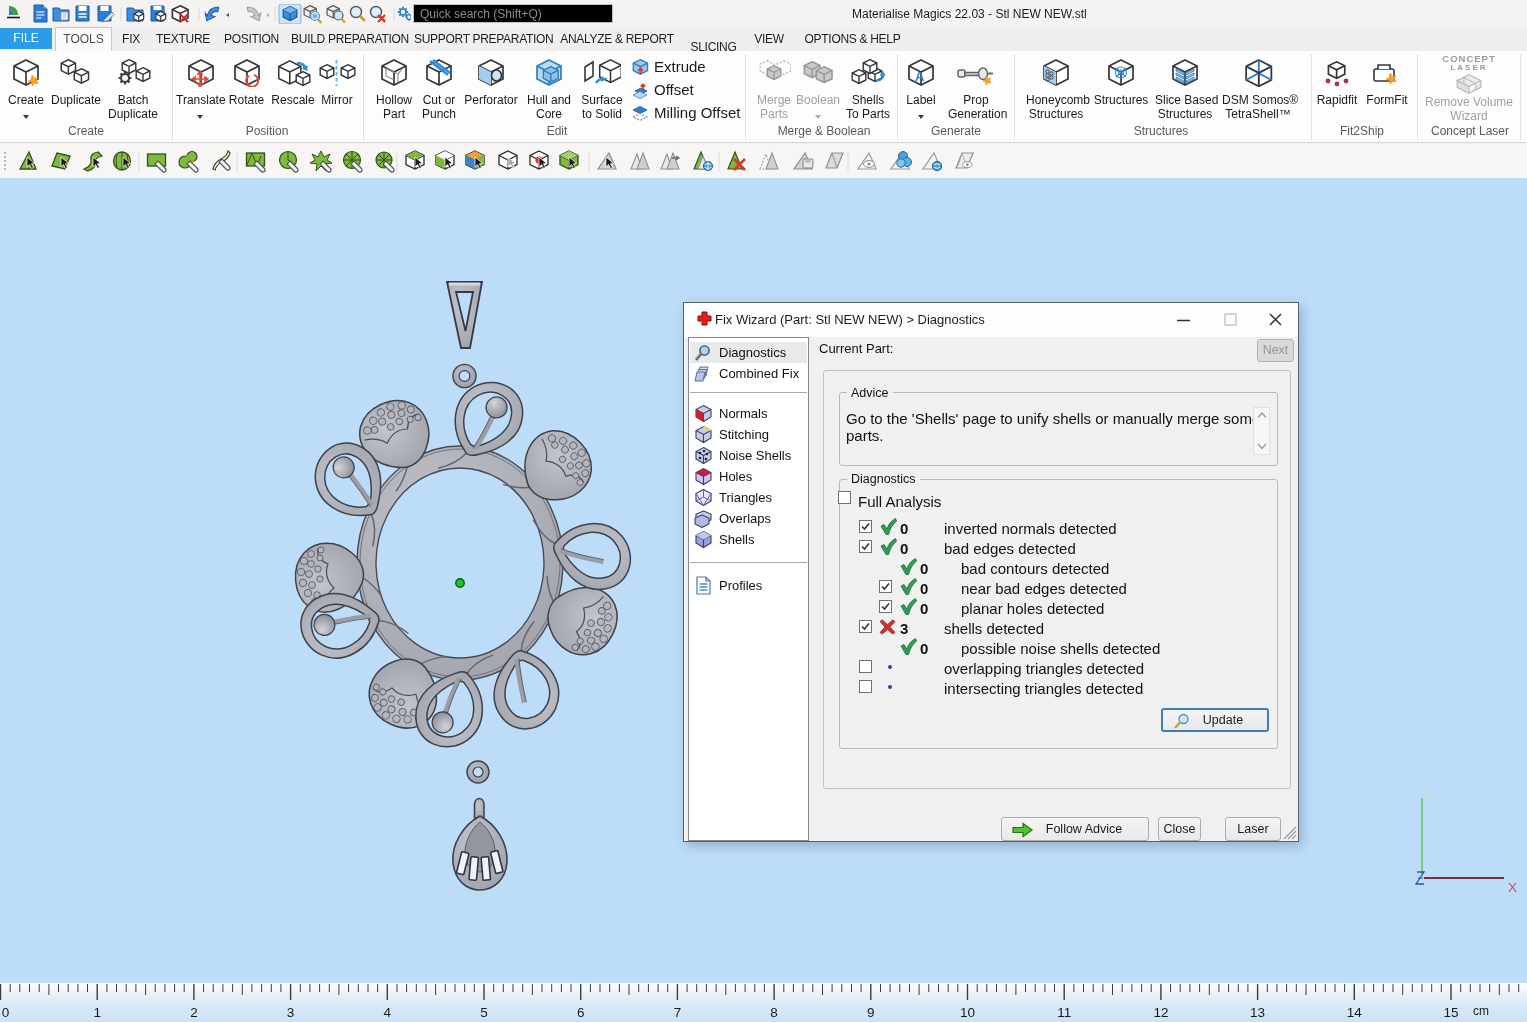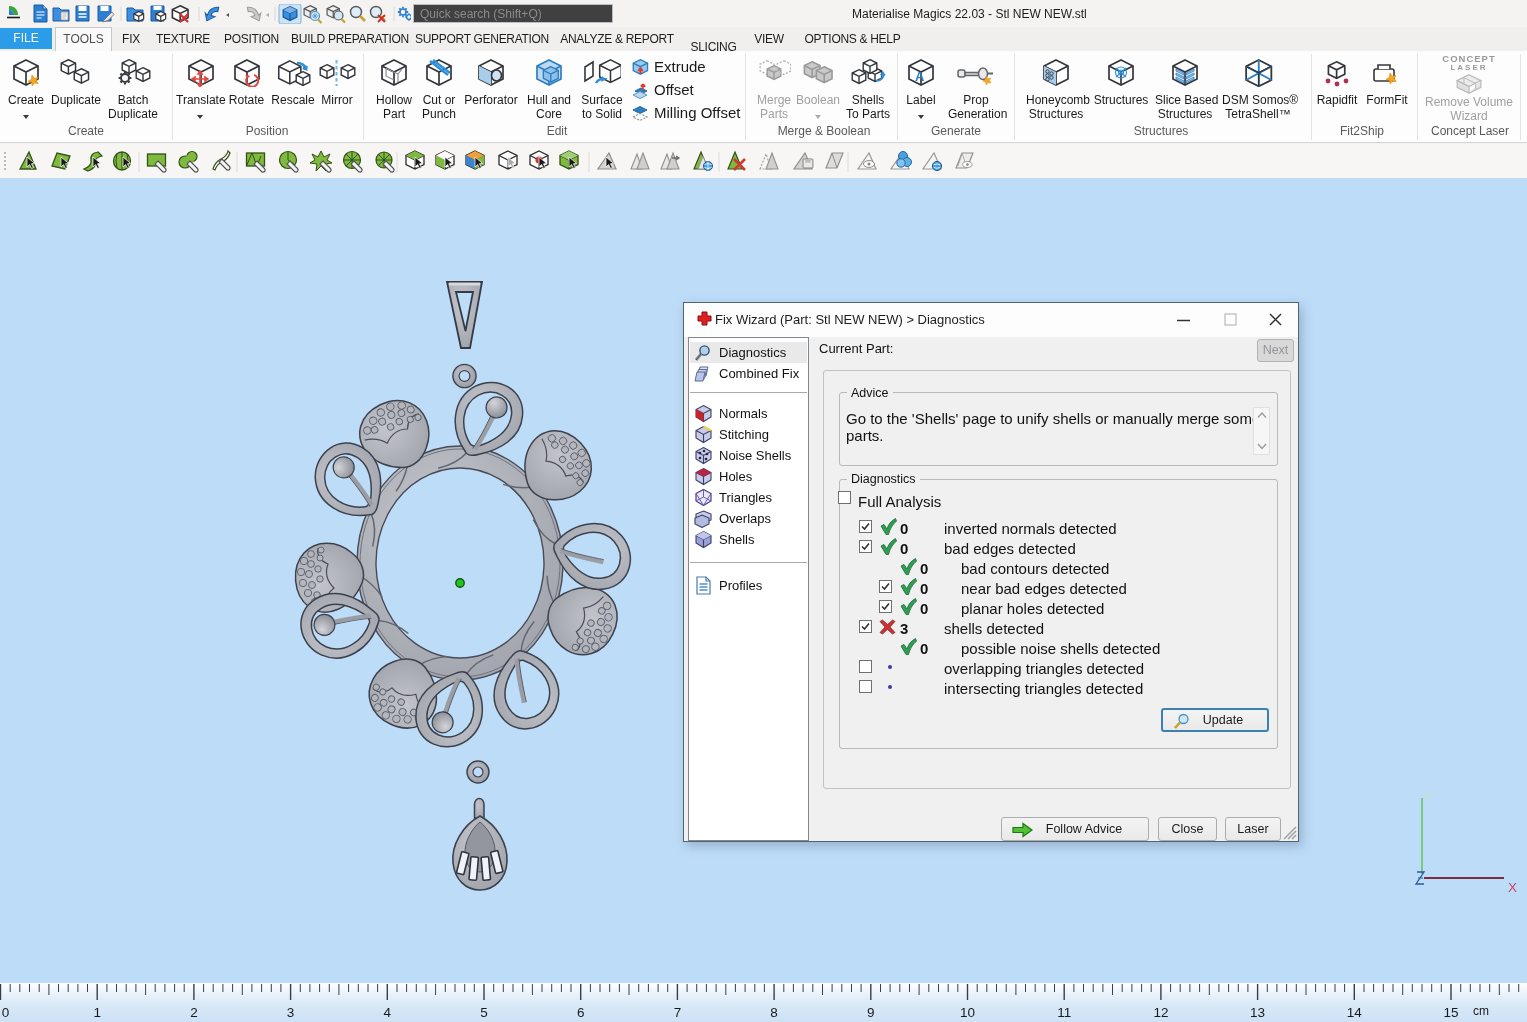--- a/index.html
+++ b/index.html
@@ -1,21 +1,21 @@
 <!DOCTYPE html>
 <html><head>
 <meta charset="utf-8">
 <style>
 * { margin:0; padding:0; box-sizing:border-box; }
 html,body { width:1527px; height:1022px; overflow:hidden; font-family:"Liberation Sans", sans-serif; }
 #app { position:relative; width:1527px; height:1022px; background:#f2f1f0; }
 
 #titlebar { position:absolute; left:0; top:0; width:1527px; height:27px; background:#f4f3f2; }
 #title-text { position:absolute; left:852px; top:7px; font-size:12px; color:#1b1b1b; }
-#qsearch { position:absolute; left:413px; top:4px; width:200px; height:19px; background:#404040; border:1px solid #b9c0c7; font-size:12px; color:#8b8b8b; padding-left:6px; line-height:17px; }
+#qsearch { position:absolute; left:413px; top:4px; width:200px; height:19px; background:#000000; border:1px solid #b9c0c7; font-size:12px; color:#8b8b8b; padding-left:6px; line-height:17px; }
 .qico { position:absolute; top:4px; }
 
 #tabs { position:absolute; left:0; top:27px; width:1527px; height:24px; background:#f0efee; }
 #tab-file { position:absolute; left:0; top:1px; width:52px; height:21px; line-height:21px!important; background:#2b9ce8; color:#fff; font-size:12px; text-align:center; line-height:23px; }
 #tab-tools { position:absolute; left:55px; top:0px; width:57px; height:24px; background:#fafafa; border:1px solid #c8c8c8; border-bottom:none; color:#4e4e50; font-size:12px; text-align:center; line-height:23px; }
 .tab { position:absolute; top:1px; height:23px; white-space:nowrap; color:#1d1d1f; font-size:12px; letter-spacing:-0.3px; line-height:23px; text-align:center; }
 
 #ribbon { position:absolute; left:0; top:51px; width:1527px; height:92px; background:#fdfdfd; border-bottom:1px solid #d5d5d5; }
 .rsep { position:absolute; top:3px; width:1px; height:86px; background:#e2e2e2; }
 .rlabel { position:absolute; top:73px; font-size:12px; color:#5a5a5a; text-align:center; }
@@ -160,21 +160,21 @@
         </g>
     </svg>
   </div>
   <div id="tabs">
     <div id="tab-file">FILE</div>
     <div id="tab-tools">TOOLS</div>
     <div class="tab" style="left:113px;width:36px;">FIX</div>
     <div class="tab" style="left:149px;width:68px;">TEXTURE</div>
     <div class="tab" style="left:217px;width:69px;">POSITION</div>
     <div class="tab" style="left:286px;width:128px;">BUILD PREPARATION</div>
-    <div class="tab" style="left:414px;width:136px;">SUPPORT GENERATION</div>
+    <div class="tab" style="left:414px;width:136px;">SUPPORT PREPARATION</div>
     <div class="tab" style="left:550px;width:134px;">ANALYZE &amp; REPORT</div>
     <div class="tab" style="left:684px;width:59px;margin-top:8px;">SLICING</div>
     <div class="tab" style="left:743px;width:52px;">VIEW</div>
     <div class="tab" style="left:795px;width:115px;">OPTIONS &amp; HELP</div>
   </div>
   <svg width="0" height="0" style="position:absolute">
     <defs>
       <g id="cube">
           <path d="M15 1 L27 7 L27 20 L15 26 L3 20 L3 7 Z" fill="#fff" stroke="#33363b" stroke-width="1.7"></path>
           <path d="M3 7 L15 13 L27 7 M15 13 L15 26" fill="none" stroke="#33363b" stroke-width="1.7"></path>
@@ -969,21 +969,21 @@
           <path d="M7 9.5 L2 15" stroke="#c8a02a" stroke-width="2.6"></path>
         </svg>
       <span style="margin-left:16px">Update</span>
     </div>
     <div class="btn" style="left:317px;top:514px;width:148px;height:24px;line-height:22px;">
       <svg style="position:absolute;left:10px;top:4px" width="22" height="16" viewBox="0 0 22 16">
           <path d="M1 5.5 h10 V1.5 L20 8 L11 14.5 V10.5 H1 Z" fill="#52c032" stroke="#1e7a10" stroke-width="1.2"></path>
         </svg>
       <span style="margin-left:18px">Follow Advice</span>
     </div>
-    <div class="btn" style="left:474px;top:514px;width:59px;height:24px;line-height:22px;">Close</div>
+    <div class="btn" style="left:474px;top:514px;width:43px;height:24px;line-height:22px;">Close</div>
     <div class="btn" style="left:541px;top:514px;width:56px;height:24px;line-height:22px;">Laser</div>
     <svg style="position:absolute;right:1px;bottom:1px" width="14" height="14" viewBox="0 0 14 14">
         <path d="M13 1 L1 13 M13 5 L5 13 M13 9 L9 13" stroke="#9aa0a6" stroke-width="1.4"></path>
       </svg>
   </div>
   <div id="ruler">
     <svg width="1527" height="39" viewBox="0 0 1527 39" id="rulersvg">
         <path d="M0.5 1 v16" stroke="#33414f" stroke-width="1.4"></path>
         <text x="5.5" y="33.5" font-size="13.5" fill="#1a1a1a" text-anchor="middle" font-family="Liberation Sans">0</text>
         <path d="M10.2 1 v8" stroke="#33414f" stroke-width="1"></path>

